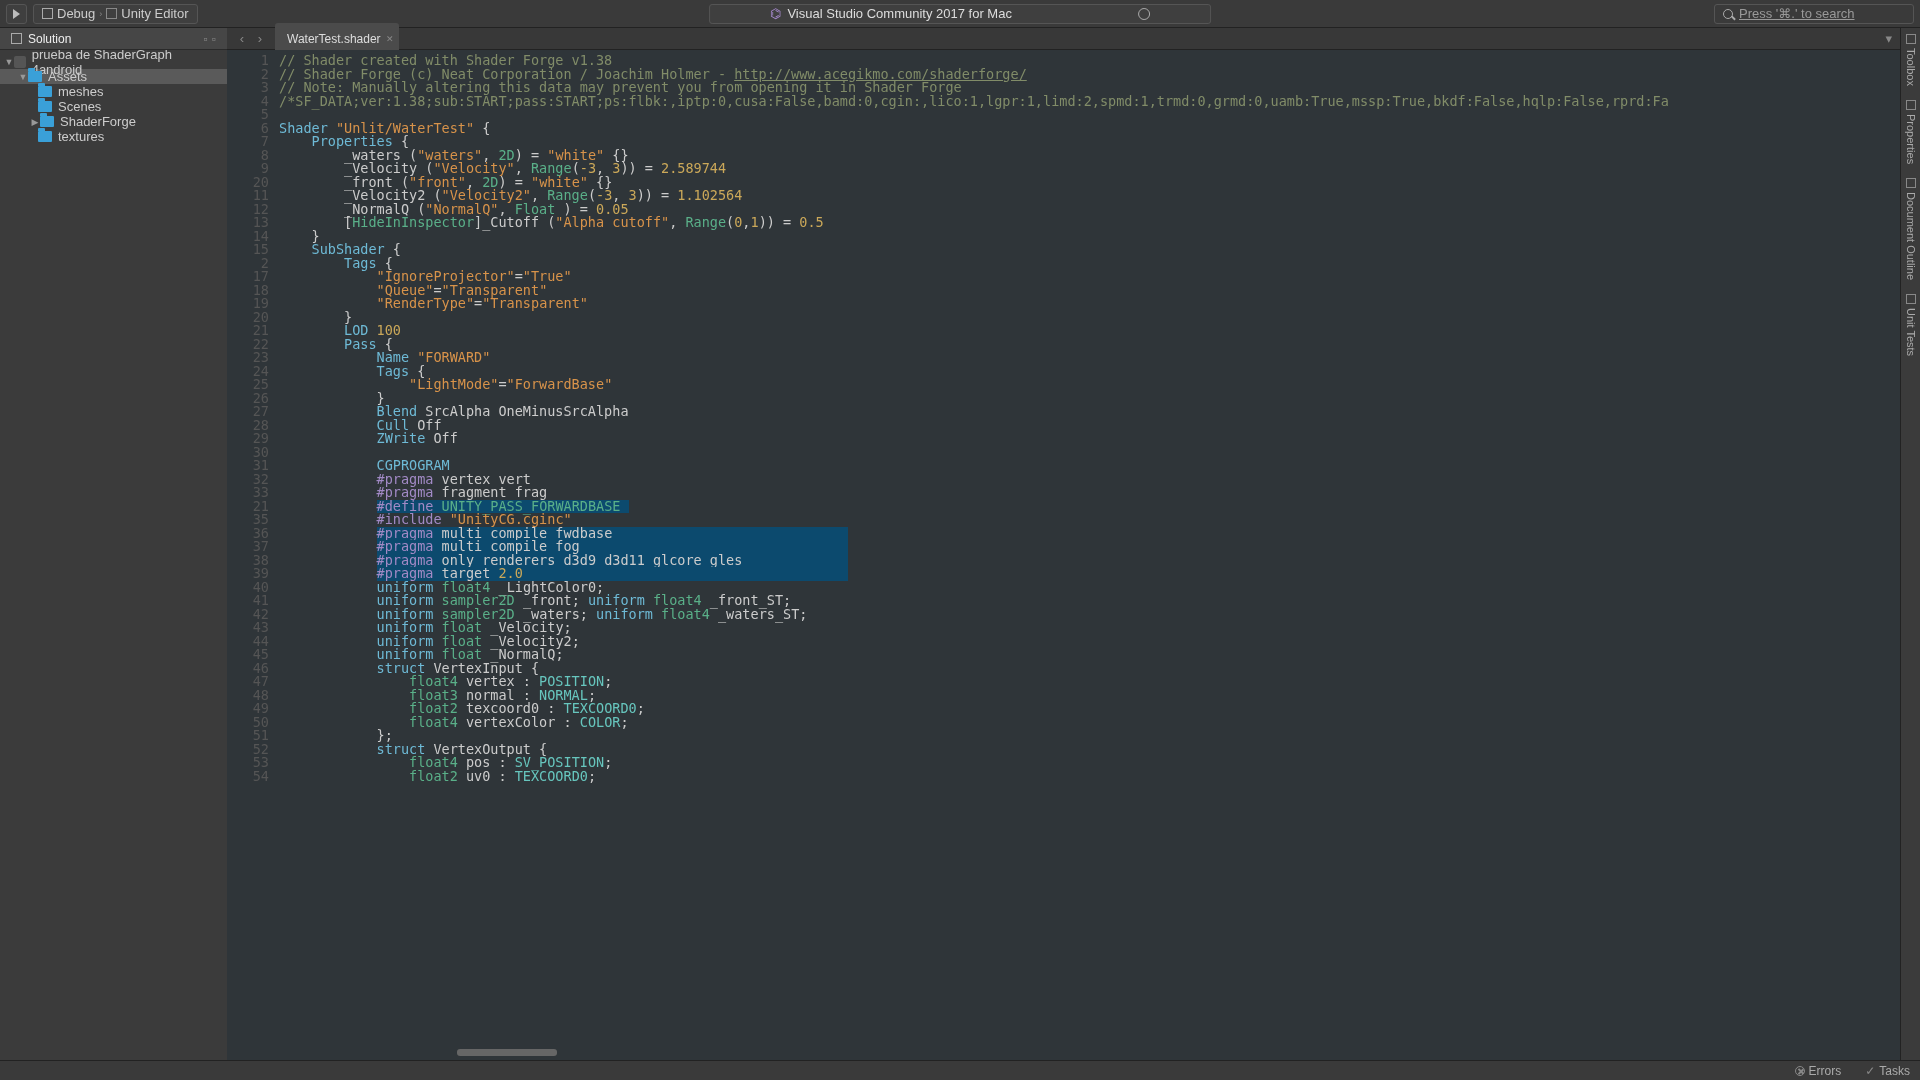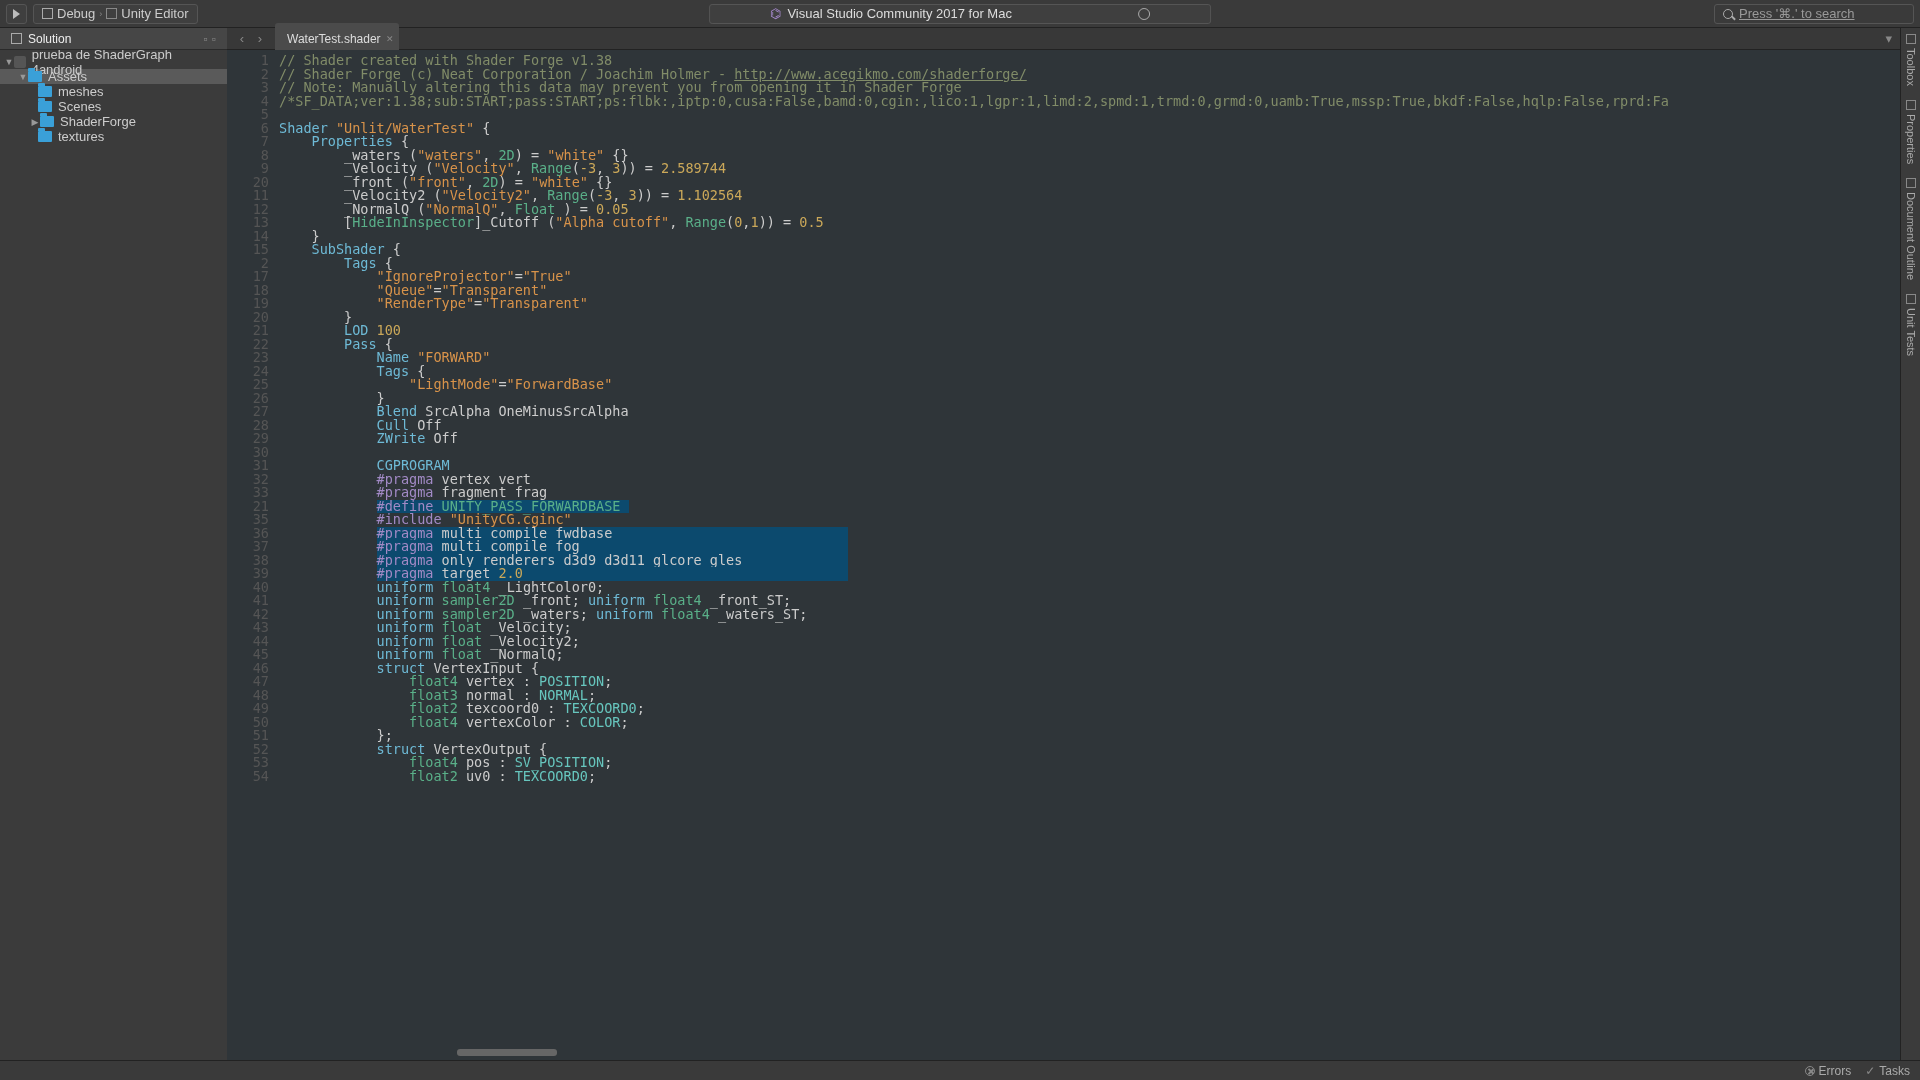--- a/index.html
+++ b/index.html
@@ -68,21 +68,21 @@
 .c-pragma  { color: #a28ac6; }
 .c-sem     { color: #67c6be; }
 .selline   { display:inline-block; background:#0c4a6e; }
 .hl-scroll { position:absolute; left:230px; bottom:4px; width:100px; height:7px; background:#666; border-radius:3px;}
 
 .right-rail { width: 20px; background: #3b3b3b; border-left:1px solid #222; display:flex; flex-direction:column; align-items:center; padding-top:6px; gap:14px;}
 .rail-item { writing-mode: vertical-rl; font-size: 11px; color:#aaa; display:flex; align-items:center; gap:4px;}
 .rail-sq { width:10px; height:10px; border:1px solid #888; writing-mode:horizontal-tb;}
 
 .statusbar { height: 20px; background: #3a3a3a; border-top:1px solid #222; display:flex; align-items:center; padding:0 10px; font-size:12px; color:#aaa;}
-.statusbar .right { margin-left:auto; display:flex; gap:14px; align-items:center;}
+.statusbar .right { margin-left:auto; display:flex; gap:24px; align-items:center;}
 .status-x { width:10px; height:10px; border:1.5px solid #888; border-radius:50%; position:relative;}
 .status-x::before,.status-x::after{content:"";position:absolute;left:4px;top:1px;width:1.5px;height:7px;background:#888;}
 .status-x::before{transform:rotate(45deg);} .status-x::after{transform:rotate(-45deg);}
 .status-chk{color:#888;}
 </style>
 </head>
 <body>
 
 <div class="toolbar">
   <div class="btn-chunk play">

